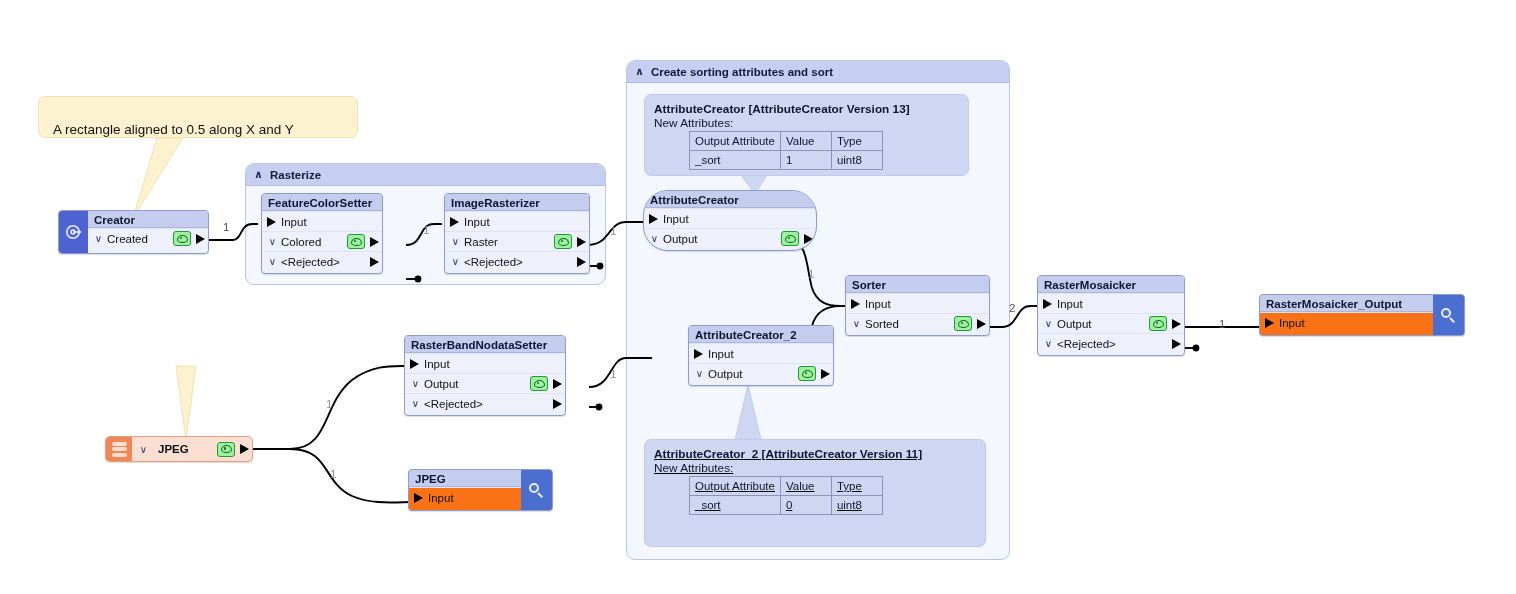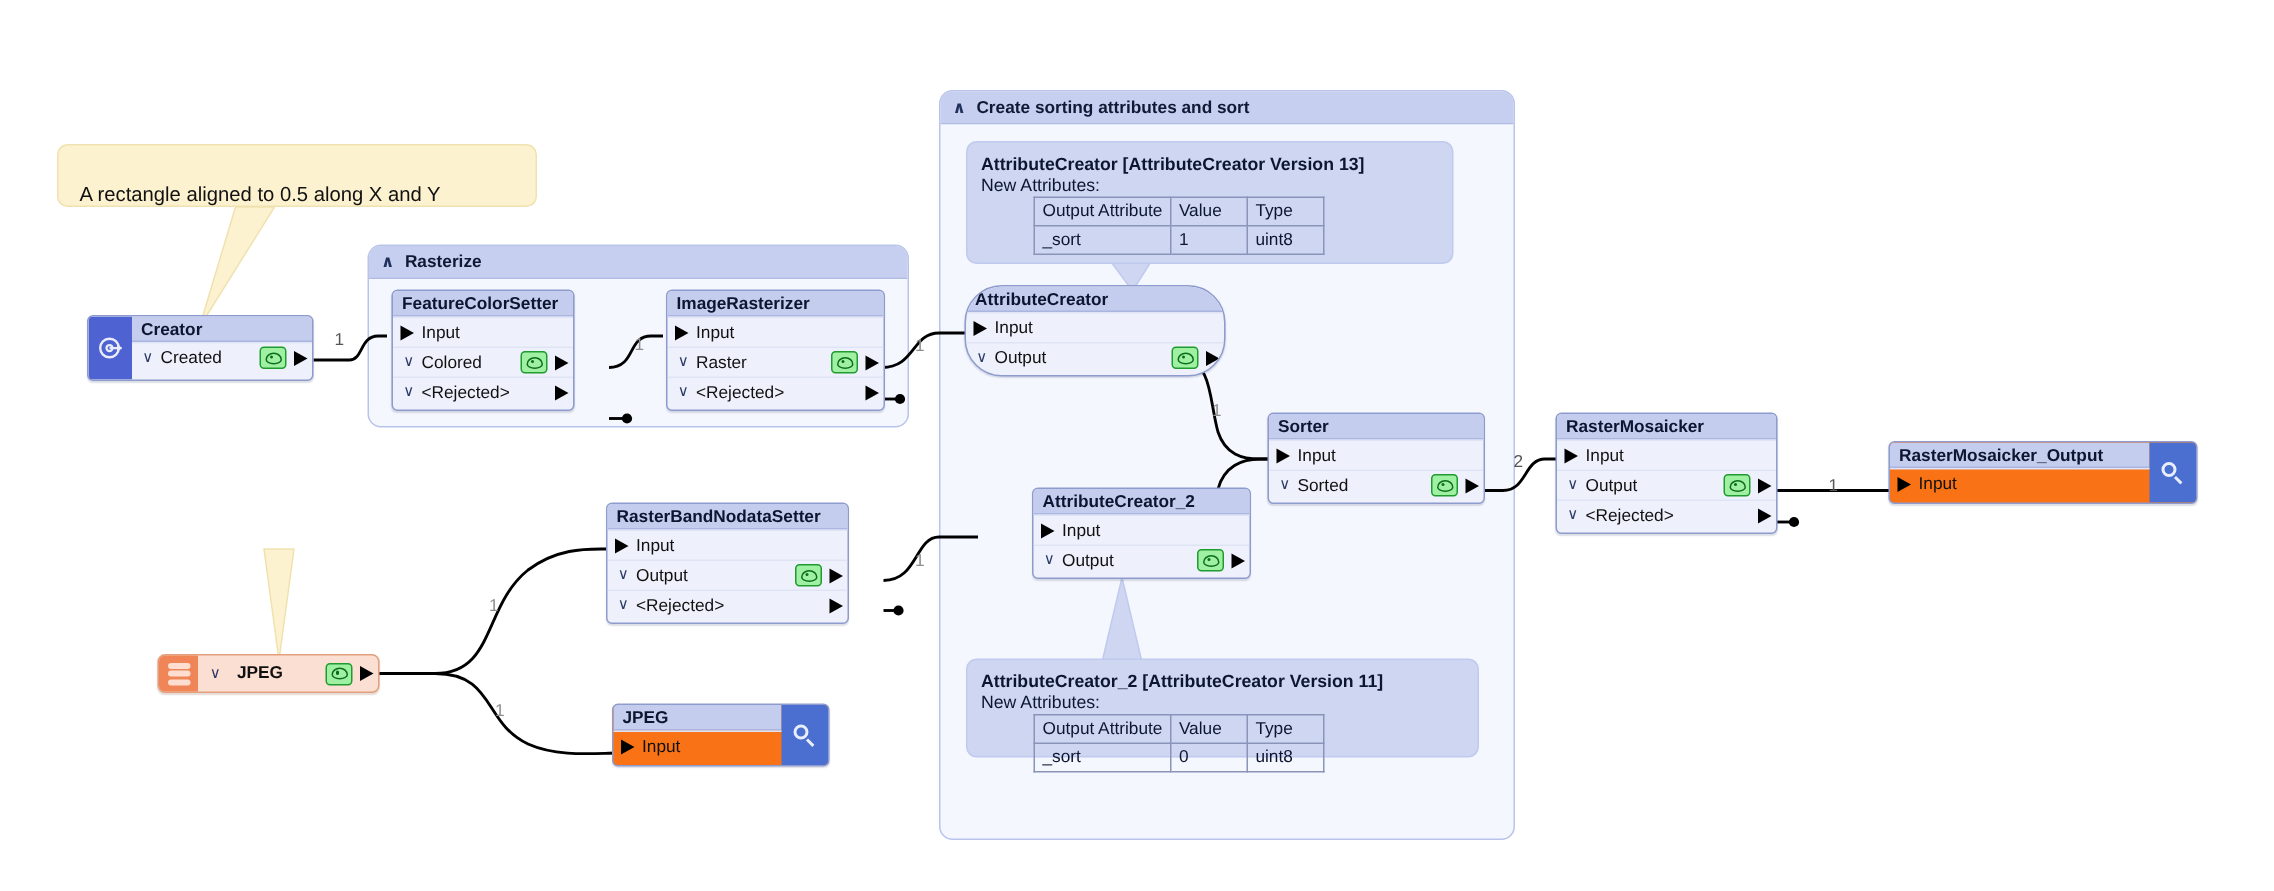--- a/index.html
+++ b/index.html
@@ -188,21 +188,21 @@
       </tr>
       <tr>
         <td>_sort</td>
         <td class="c2">1</td>
         <td class="c3">uint8</td>
       </tr>
     </tbody>
       </table>
   </div>
 
-  <div class="annot annot-blue" style="left:644px;top:439px;width:342px;height:66px;">
+  <div class="annot annot-blue" style="left:644px;top:439px;width:342px;height:108px;text-decoration:underline;">
     <div class="annot-title">AttributeCreator_2 [AttributeCreator Version 11]</div>
     <div class="annot-sub">New Attributes:</div>
     <table class="attrs">
       <tbody>
           <tr>
         <th>Output Attribute</th>
         <th class="c2">Value</th>
         <th class="c3">Type</th>
       </tr>
       <tr>

